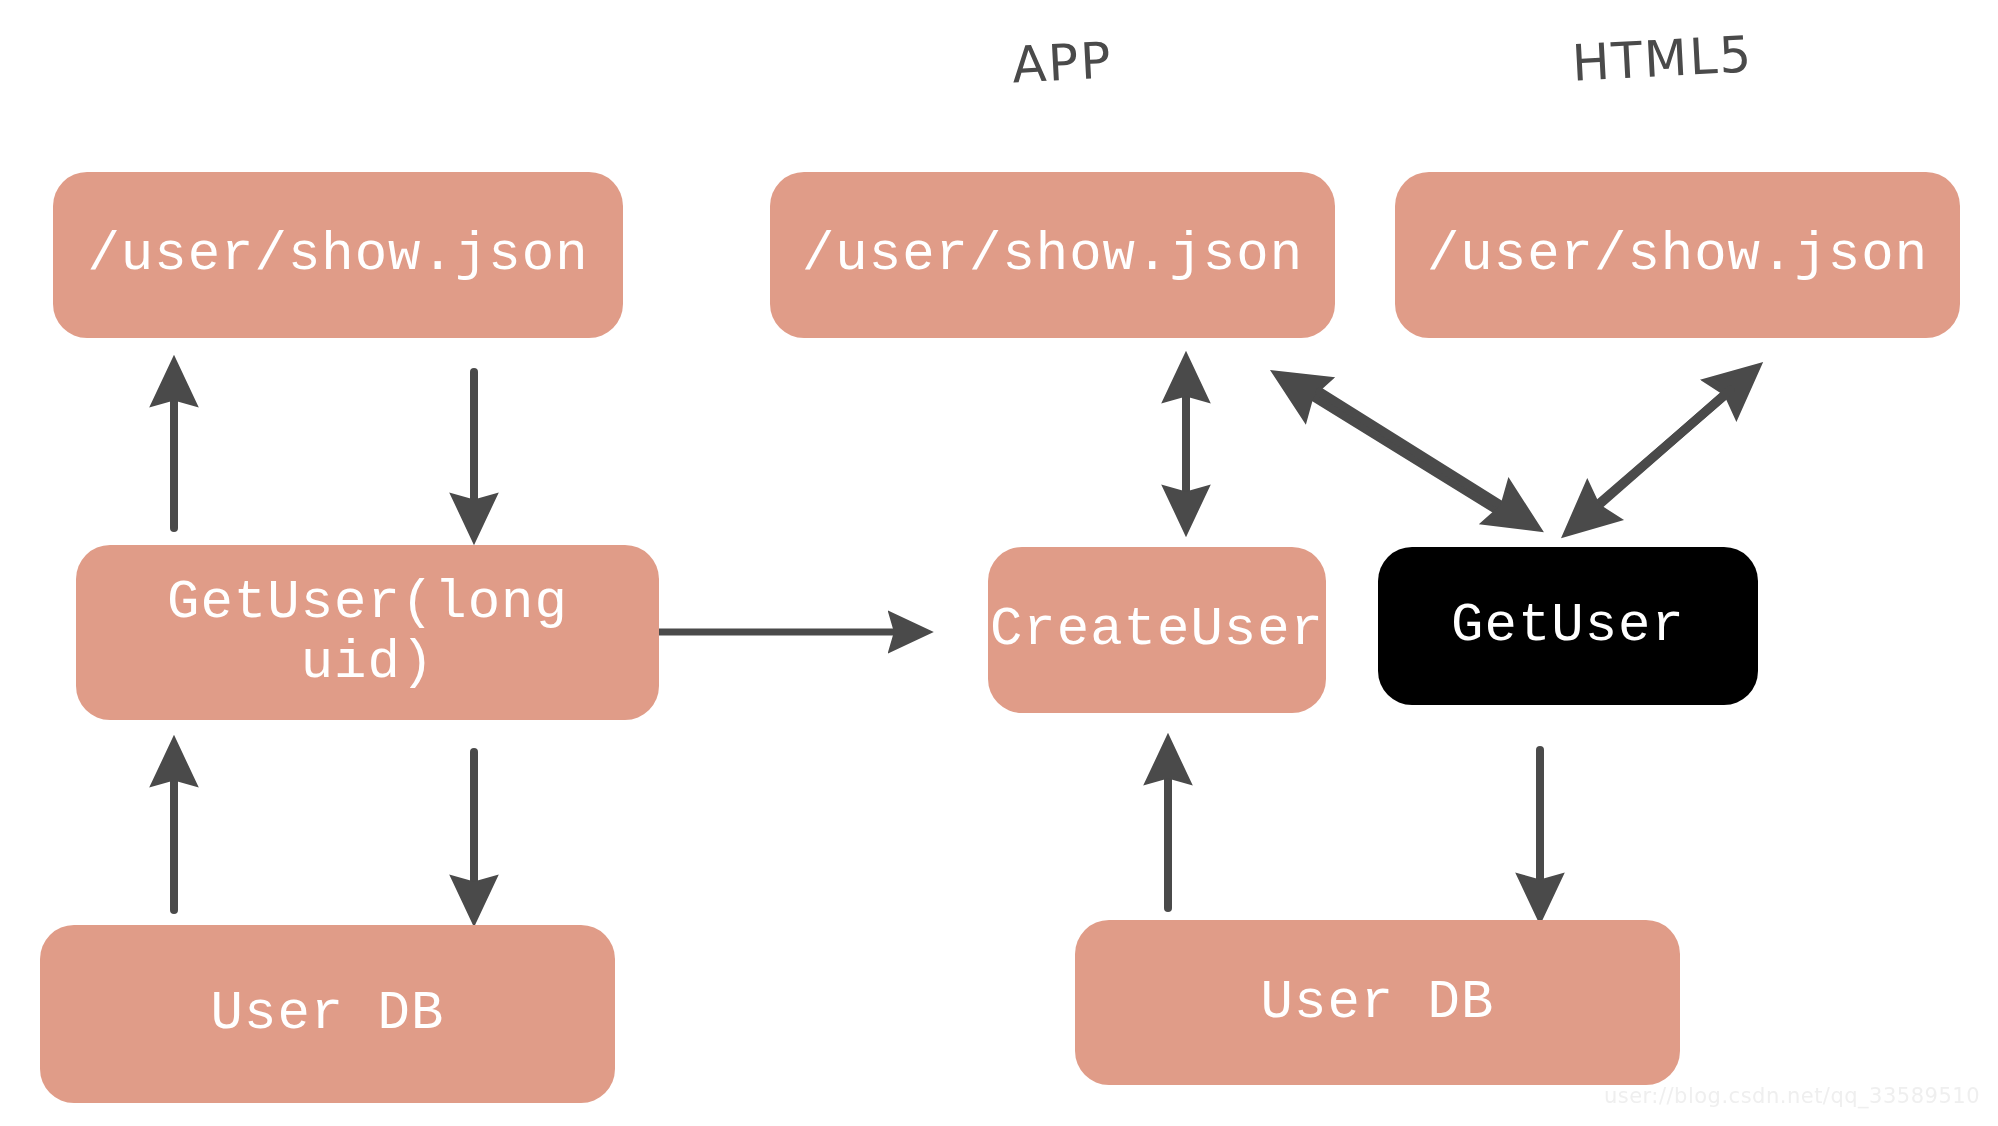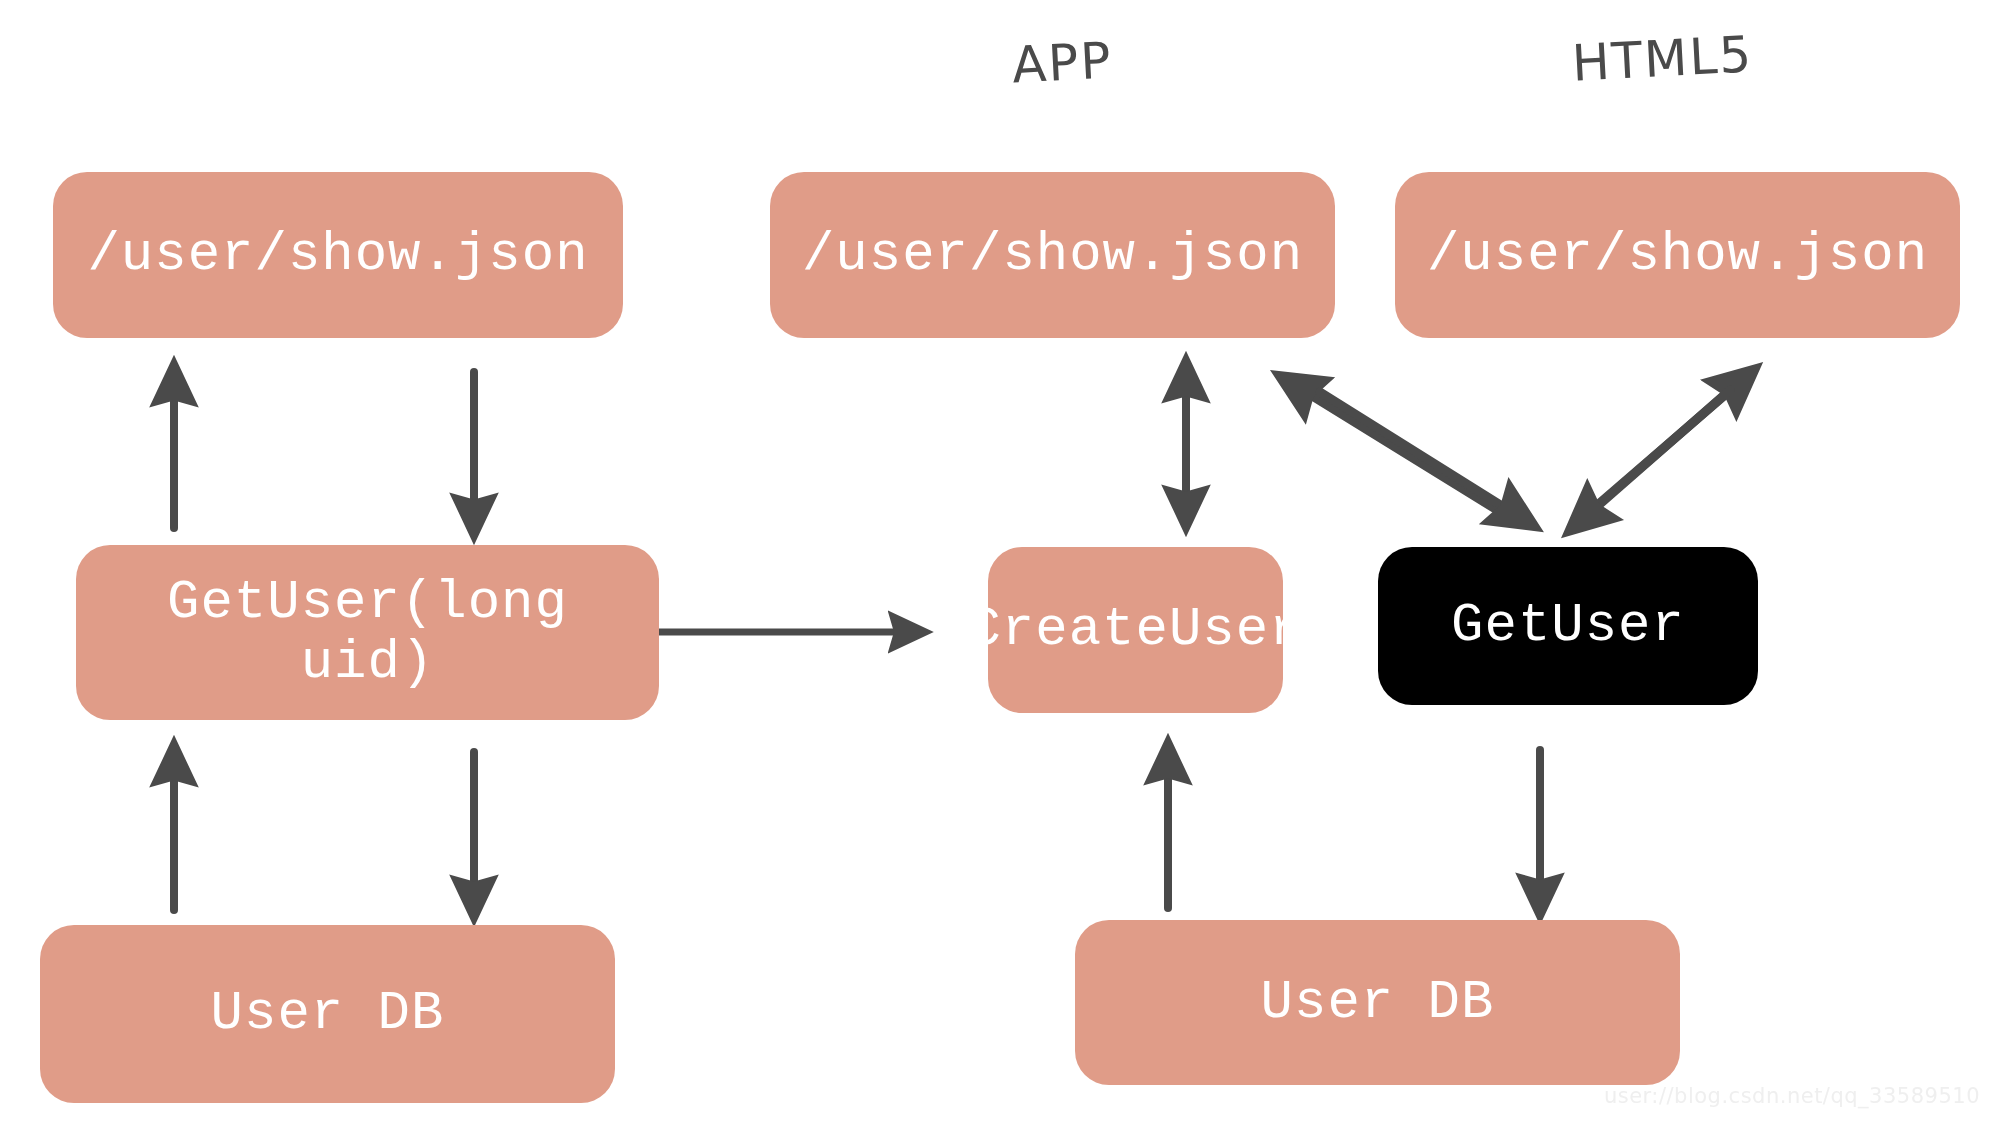--- a/index.html
+++ b/index.html
@@ -128,21 +128,21 @@
   <div class="node" style="left: 53px; top: 172px; width: 570px; height: 166px; background: rgb(224, 156, 136); color: rgb(255, 255, 255);">/user/show.json</div>
 
   <div class="node" style="left: 40px; top: 545px; width: 583px; height: 175px; background: rgb(224, 156, 136); color: rgb(255, 255, 255); margin-left: 36px;">GetUser(long uid)</div>
 
   <div class="node" style="left: 40px; top: 925px; width: 575px; height: 178px; background: rgb(224, 156, 136); color: rgb(255, 255, 255);">User DB</div>
 
   <div class="node" style="left: 770px; top: 172px; width: 565px; height: 166px; background: rgb(224, 156, 136); color: rgb(255, 255, 255);">/user/show.json</div>
 
   <div class="node" style="left: 1395px; top: 172px; width: 565px; height: 166px; background: rgb(224, 156, 136); color: rgb(255, 255, 255);">/user/show.json</div>
 
-  <div class="node" style="left: 988px; top: 547px; width: 295px; height: 166px; background: rgb(224, 156, 136); color: rgb(255, 255, 255);">CreateUser</div>
+  <div class="node" style="left: 988px; top: 547px; width: 338px; height: 166px; background: rgb(224, 156, 136); color: rgb(255, 255, 255);">CreateUser</div>
 
   <div class="node" style="left: 1378px; top: 547px; width: 380px; height: 158px; background: #000000; color: rgb(255, 255, 255);">GetUser</div>
 
   <div class="node" style="left: 1075px; top: 920px; width: 605px; height: 165px; background: rgb(224, 156, 136); color: rgb(255, 255, 255);">User DB</div>
 
   <div class="watermark">user://blog.csdn.net/qq_33589510</div>
 
 </div>
 
 </body></html>

